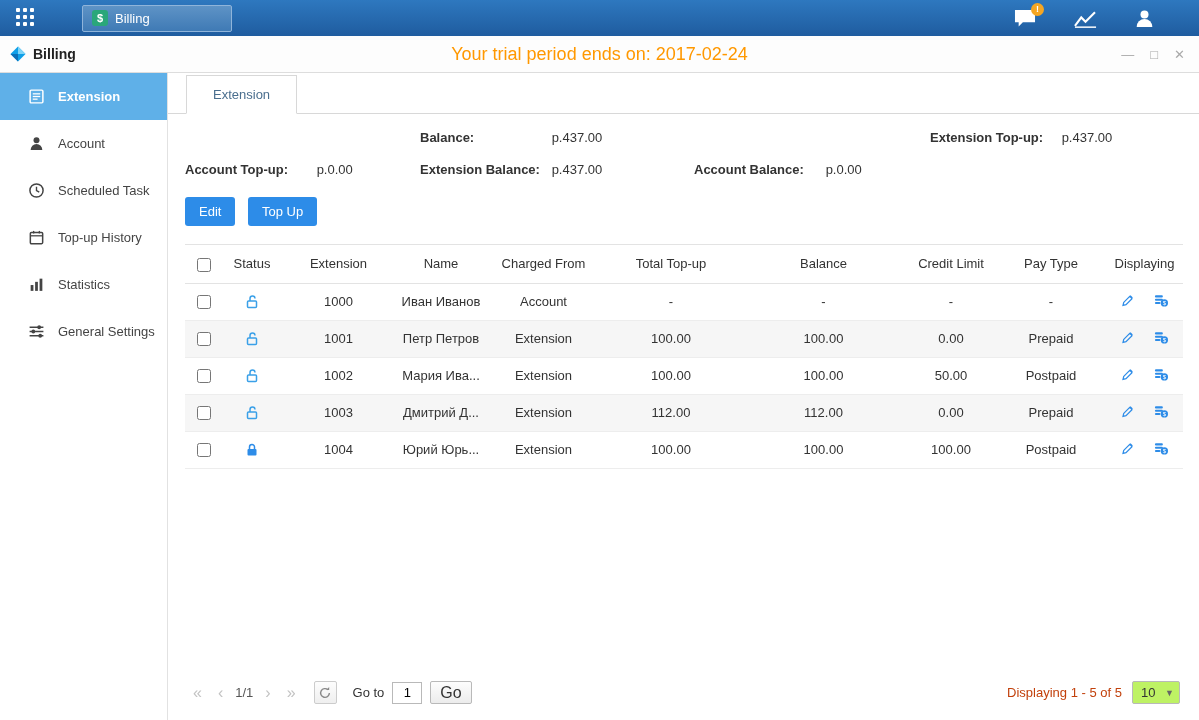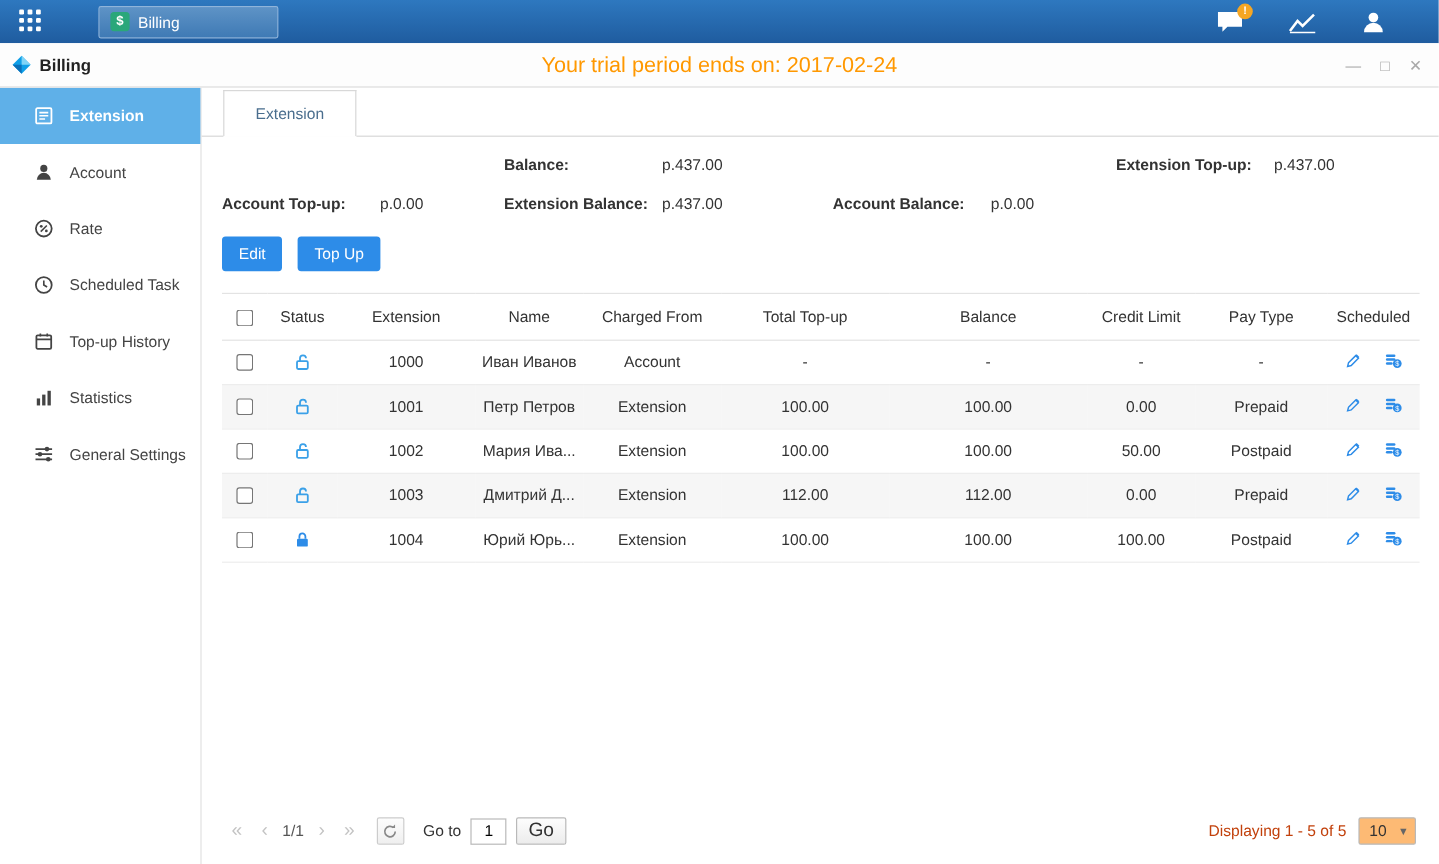--- a/index.html
+++ b/index.html
@@ -80,21 +80,21 @@
   .pg-refresh { width:23px; height:23px; border:1px solid #ccc; background:linear-gradient(#fdfdfd,#efefef);
     border-radius:2px; display:inline-flex; align-items:center; justify-content:center; margin-left:10px; cursor:pointer; }
   .goto-label { margin-left:16px; margin-right:8px; }
   .goto-input { width:30px; height:22px; border:1px solid #b9b9b9; text-align:center; font-size:13px;
     font-family:inherit; padding:0; }
   .go-btn { margin-left:8px; height:23px; border:1px solid #b9b9b9; background:linear-gradient(#fdfdfd,#ececec);
     border-radius:2px; padding:0 9px; font-size:16px; font-family:inherit; color:#333; cursor:pointer; }
   .displaying { margin-left:auto; color:#c2410c; }
   .page-size { margin-left:10px; margin-right:2px; width:48px; height:23px; border:1px solid #b9b9b9;
     border-radius:2px; display:inline-flex; align-items:center; justify-content:space-between;
-    padding:0 5px 0 8px; cursor:pointer; background:#fdba74; }
+    padding:0 5px 0 8px; cursor:pointer; background:#bef264; }
   .caret { font-size:9px; color:#666; }
 </style>
 </head>
 <body>
 
 <div class="topbar">
   <div class="apps-grid">
     <i></i>
       <i></i>
       <i></i>
@@ -159,29 +159,20 @@
         <line x1="4.5" y1="10.5" x2="9" y2="10.5" stroke="currentColor" stroke-width="1.2"></line>
       </svg>
       <span>Extension</span>
     </div>
     <div class="side-item">
       <svg width="17" height="17" viewBox="0 0 16 16">
         <circle cx="8" cy="5" r="2.8" fill="currentColor"></circle>
         <path d="M2.5 14 a5.5 5.5 0 0 1 11 0 z" fill="currentColor"></path>
       </svg>
       <span>Account</span>
-    </div>
-    <div class="side-item">
-      <svg width="17" height="17" viewBox="0 0 16 16">
-        <circle cx="8" cy="8" r="6.2" fill="none" stroke="currentColor" stroke-width="1.4"></circle>
-        <line x1="5.6" y1="10.4" x2="10.4" y2="5.6" stroke="currentColor" stroke-width="1.2"></line>
-        <circle cx="6" cy="6.2" r="1.1" fill="currentColor"></circle>
-        <circle cx="10" cy="9.8" r="1.1" fill="currentColor"></circle>
-      </svg>
-      <span>Rate</span>
     </div>
     <div class="side-item">
       <svg width="17" height="17" viewBox="0 0 16 16">
         <circle cx="8" cy="8" r="6.2" fill="none" stroke="currentColor" stroke-width="1.4"></circle>
         <path d="M8 4.5 V8 l2.6 1.6" fill="none" stroke="currentColor" stroke-width="1.3"></path>
       </svg>
       <span>Scheduled Task</span>
     </div>
     <div class="side-item">
       <svg width="17" height="17" viewBox="0 0 16 16">
@@ -270,21 +261,21 @@
           <tr>
             <th><input type="checkbox" style=""></th>
             <th>Status</th>
             <th>Extension</th>
             <th>Name</th>
             <th>Charged From</th>
             <th>Total Top-up</th>
             <th>Balance</th>
             <th>Credit Limit</th>
             <th>Pay Type</th>
-            <th>Scheduled</th>
+            <th>Displaying</th>
           </tr>
         </thead>
         <tbody>
 
           <tr>
             <td><input type="checkbox" style=""></td>
             <td class="status-cell" data-lock="unlocked">
               <svg class="lock-open" width="16" height="16" viewBox="0 0 16 16">
                   <path d="M6 7 V4.6 a2.5 2.5 0 0 1 5 0" fill="none" stroke="#3aa0e8" stroke-width="1.5"></path>
                   <rect x="3.5" y="7" width="9" height="6.5" rx="1" fill="none" stroke="#3aa0e8" stroke-width="1.5"></rect>

